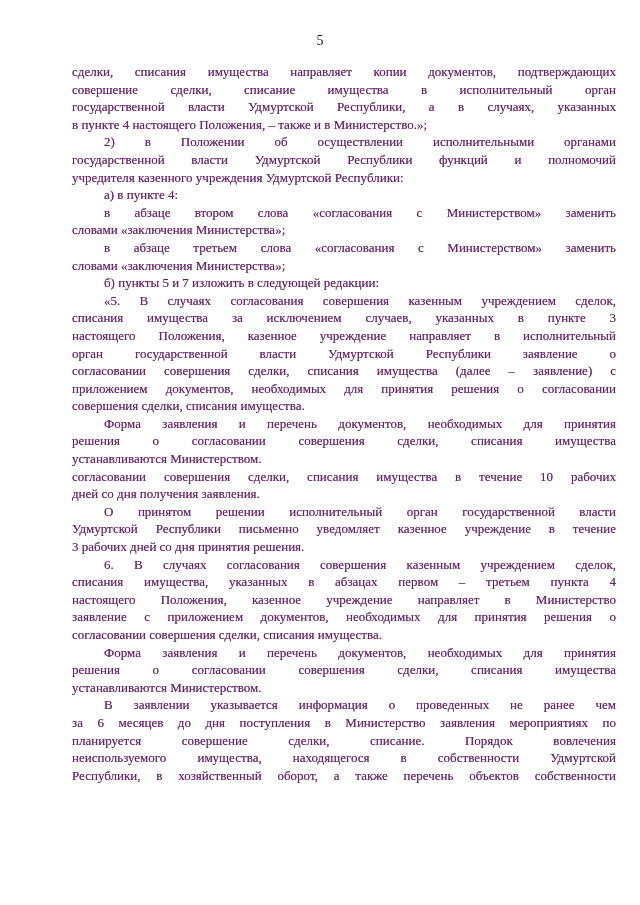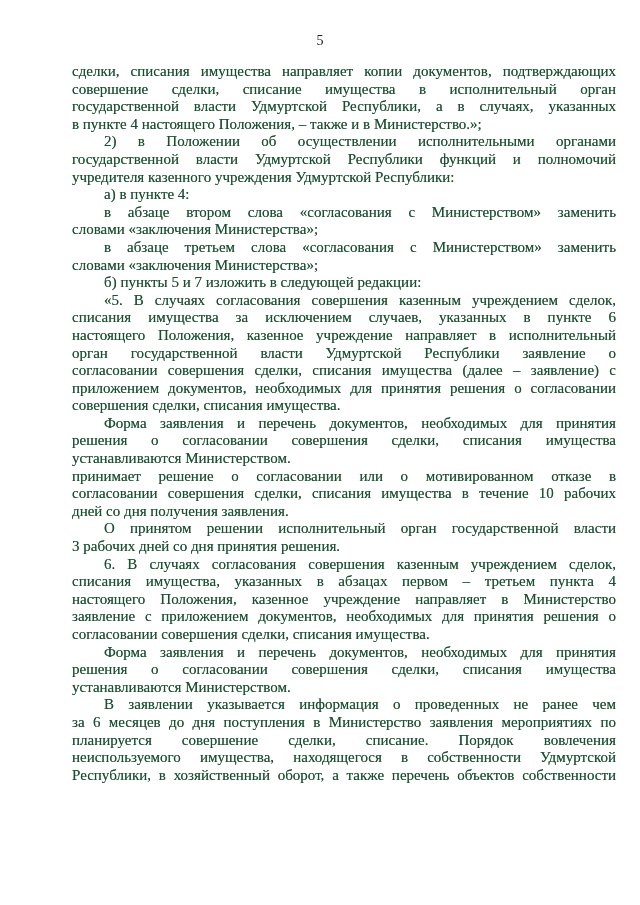--- a/index.html
+++ b/index.html
@@ -27,28 +27,28 @@
     letter-spacing: 0.2px;
     color: #222;
   }
   .doc-body {
     position: absolute;
     left: 72px;
     top: 63px;
     width: 544px;
   }
   .line {
-    font-size: 15px;
+    font-size: 13px;
     line-height: 17.6px;
     height: 17.6px;
     overflow: hidden;
     text-align: justify;
     text-align-last: justify;
     white-space: normal;
-    color: #14532d;
+    color: #701a75;
     text-shadow: 0 0 0.5px rgba(25,25,25,0.55);
   }
   .line.indent {
     padding-left: 32px;
   }
   .line.para-end {
     text-align-last: left;
   }
 </style>
 </head>
@@ -64,33 +64,33 @@
       <div class="line indent">2) в Положении об осуществлении исполнительными органами</div>
       <div class="line">государственной власти Удмуртской Республики функций и полномочий</div>
       <div class="line para-end">учредителя казенного учреждения Удмуртской Республики:</div>
       <div class="line indent para-end">а) в пункте 4:</div>
       <div class="line indent">в абзаце втором слова «согласования с Министерством» заменить</div>
       <div class="line para-end">словами «заключения Министерства»;</div>
       <div class="line indent">в абзаце третьем слова «согласования с Министерством» заменить</div>
       <div class="line para-end">словами «заключения Министерства»;</div>
       <div class="line indent para-end">б) пункты 5 и 7 изложить в следующей редакции:</div>
       <div class="line indent">«5. В случаях согласования совершения казенным учреждением сделок,</div>
-      <div class="line">списания имущества за исключением случаев, указанных в пункте 6</div>
+      <div class="line">списания имущества за исключением случаев, указанных в пункте 3</div>
       <div class="line">настоящего Положения, казенное учреждение направляет в исполнительный</div>
       <div class="line">орган государственной власти Удмуртской Республики заявление о</div>
       <div class="line">согласовании совершения сделки, списания имущества (далее – заявление) с</div>
       <div class="line">приложением документов, необходимых для принятия решения о согласовании</div>
       <div class="line para-end">совершения сделки, списания имущества.</div>
       <div class="line indent">Форма заявления и перечень документов, необходимых для принятия</div>
       <div class="line">решения о согласовании совершения сделки, списания имущества</div>
       <div class="line para-end">устанавливаются Министерством.</div>
-      <div class="line">принимает решение о согласовании или о мотивированном отказе в</div>
       <div class="line">согласовании совершения сделки, списания имущества в течение 10 рабочих</div>
       <div class="line para-end">дней со дня получения заявления.</div>
       <div class="line indent">О принятом решении исполнительный орган государственной власти</div>
+      <div class="line">Удмуртской Республики письменно уведомляет казенное учреждение в течение</div>
       <div class="line para-end">3 рабочих дней со дня принятия решения.</div>
       <div class="line indent">6. В случаях согласования совершения казенным учреждением сделок,</div>
       <div class="line">списания имущества, указанных в абзацах первом – третьем пункта 4</div>
       <div class="line">настоящего Положения, казенное учреждение направляет в Министерство</div>
       <div class="line">заявление с приложением документов, необходимых для принятия решения о</div>
       <div class="line para-end">согласовании совершения сделки, списания имущества.</div>
       <div class="line indent">Форма заявления и перечень документов, необходимых для принятия</div>
       <div class="line">решения о согласовании совершения сделки, списания имущества</div>
       <div class="line para-end">устанавливаются Министерством.</div>
       <div class="line indent">В заявлении указывается информация о проведенных не ранее чем</div>

